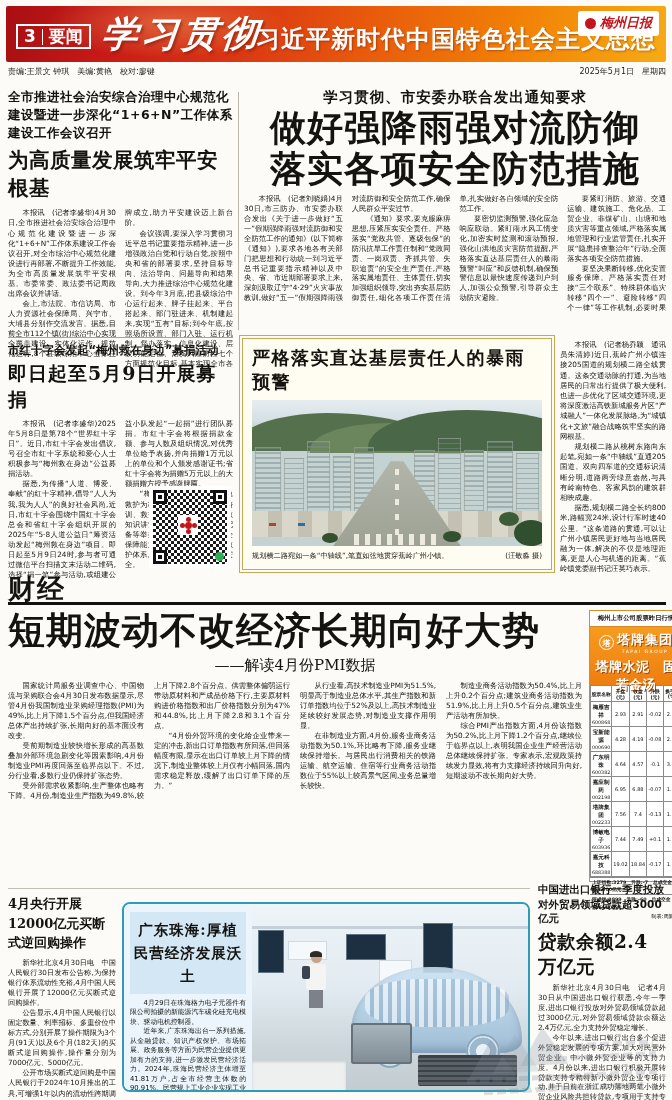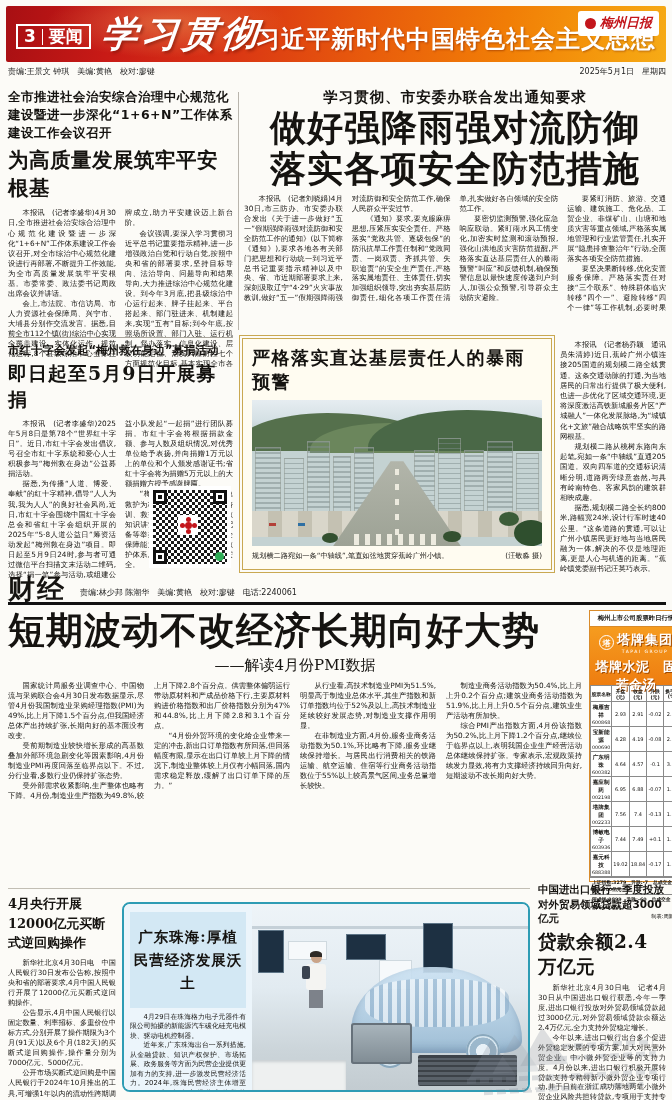--- a/index.html
+++ b/index.html
@@ -110,21 +110,21 @@
   .fs-foot{font-size:4.8px;font-weight:bold;padding:1px 2px;border-top:1px solid #8a8a8a;line-height:1.5;}
   #fs-credit{font-size:5.2px;text-align:right;padding:1px 3px;}
   
   #hr2{left:8px;top:888px;width:522px;border-top:1px solid #c2beb4;}
   #art-bl{left:8px;top:894px;width:108px;height:202px;}
   #art-bl .hl{font-size:13px;line-height:1.5;}
   #art-bl .body{font-size:7.2px;line-height:1.4;margin-top:5px;height:152px;}
   #box-zh{left:122px;top:902px;width:408px;height:190px;border:2px solid #2e9cb4;border-radius:8px;
     overflow:hidden;display:flex;background:#fff;box-sizing:border-box;}
   #zh-left{width:128px;background:#ecf5fb;padding:8px 6px;box-sizing:border-box;}
-  #zh-left .hl-wrap{background:#d3e8f4;padding:13px 3px;text-align:center;}
+  #zh-left .hl-wrap{background:#d3e8f4;padding:6px 3px;text-align:center;}
   #zh-left .hl{font-size:14.5px;line-height:1.6;letter-spacing:1px;}
   #zh-left .body{font-size:6.8px;line-height:1.4;margin-top:5px;height:96px;}
   .photo2{position:relative;flex:1;background:linear-gradient(180deg,#eef4f8 0%,#e2ebf1 45%,#ccd5da 78%,#c3ccd1 100%);overflow:hidden;}
   .photo2 .beam{position:absolute;left:0;top:12%;width:100%;height:1.5%;background:rgba(160,175,185,.5);}
   .scr{position:absolute;background:#1d3042;border:1px solid #5d7486;}
   .booth{position:absolute;background:#f6f9fb;box-shadow:inset 0 0 0 1px #cfd9df;}
   .car{position:absolute;right:2%;bottom:20%;width:62%;height:46%;
     background:linear-gradient(rgba(205,227,243,.9),rgba(150,185,212,.85));
     border-radius:46% 50% 12% 12%/75% 85% 14% 14%;box-shadow:inset 0 -4px 8px rgba(90,120,150,.5);}
   .car::before{content:"";position:absolute;inset:14% 8% 30% 8%;
@@ -258,21 +258,20 @@
   <div class="abs" id="art-jl-col">
     <div class="body">
         <p>本报讯　(记者杨乔颖　通讯员朱清婷)近日,蕉岭广州小镇连接205国道的规划横二路全线贯通。这条交通动脉的打通,为当地居民的日常出行提供了极大便利,也进一步优化了区域交通环境,更将深度激活高铁新城服务片区“产城融人”一体化发展脉络,为“城镇化+文旅”融合战略筑牢坚实的路网根基。</p>
         <p>规划横二路从桃树东路向东起笔,宛如一条“中轴线”直通205国道。双向四车道的交通标识清晰分明,道路两旁绿意盎然,与具有岭南特色、客家风韵的建筑群相映成趣。</p>
         <p>据悉,规划横二路全长约800米,路幅宽24米,设计行车时速40公里。“这条道路的贯通,可以让广州小镇居民更好地与当地居民融为一体,解决的不仅是地理距离,更是人心与机遇的距离。”蕉岭镇党委副书记汪英巧表示。</p>
       </div>
   </div>
 
   <div class="abs" id="fin-head">
     <span id="fin-label">财经</span>
-    <span id="fin-byline">责编:林少邦 陈潮华　美编:黄艳　校对:廖键　电话:2240061</span>
   </div>
 
   <div class="abs" id="fin-main">
     <div class="hl">短期波动不改经济长期向好大势</div>
     <div id="fin-sub">——解读4月份PMI数据</div>
     <div class="body">
         <p>国家统计局服务业调查中心、中国物流与采购联合会4月30日发布数据显示,尽管4月份我国制造业采购经理指数(PMI)为49%,比上月下降1.5个百分点,但我国经济总体产出持续扩张,长期向好的基本面没有改变。</p>
         <p>受前期制造业较快增长形成的高基数叠加外部环境急剧变化等因素影响,4月份制造业PMI再度回落至临界点以下。不过,分行业看,多数行业仍保持扩张态势。</p>
         <p>受外部需求收紧影响,生产整体也略有下降。4月份,制造业生产指数为49.8%,较上月下降2.8个百分点。供需整体偏弱运行带动原材料和产成品价格下行,主要原材料购进价格指数和出厂价格指数分别为47%和44.8%,比上月下降2.8和3.1个百分点。</p>
         <p>“4月份外贸环境的变化给企业带来一定的冲击,新出口订单指数有所回落,但回落幅度有限,显示在出口订单较上月下降的情况下,制造业整体较上月仅有小幅回落,国内需求稳定释放,缓解了出口订单下降的压力。”</p>
@@ -381,21 +380,21 @@
     <div class="fs-foot">上证指数:3279　升跌:-7　总成交金额:6000亿元</div>
     <div class="fs-foot">深成指:9899　升跌:-60　总成交金额:6600亿元</div>
     <div id="fs-credit">制表:周新华</div>
   </div>
 
   <div class="abs" id="hr2"></div>
 
   <div class="abs" id="art-bl">
     <div class="hl">4月央行开展12000亿元买断式逆回购操作</div>
     <div class="body">
-        <p>新华社北京4月30日电　中国人民银行30日发布公告称,按照中央和省的部署要求,4月中国人民银行开展了12000亿元买断式逆回购操作。</p>
+        <p>新华社北京4月30日电　中国人民银行30日发布公告称,为保持银行体系流动性充裕,4月中国人民银行开展了12000亿元买断式逆回购操作。</p>
         <p>公告显示,4月中国人民银行以固定数量、利率招标、多重价位中标方式,分别开展了操作期限为3个月(91天)以及6个月(182天)的买断式逆回购操作,操作量分别为7000亿元、5000亿元。</p>
         <p>公开市场买断式逆回购是中国人民银行于2024年10月推出的工具,可增强1年以内的流动性跨期调节能力,有助于提升流动性管理的精细化水平。</p>
       </div>
   </div>
 
   <div class="abs" id="box-zh">
     <div id="zh-left">
       <div class="hl-wrap">
         <div class="hl">广东珠海:厚植</div>
         <div class="hl">民营经济发展沃土</div>

